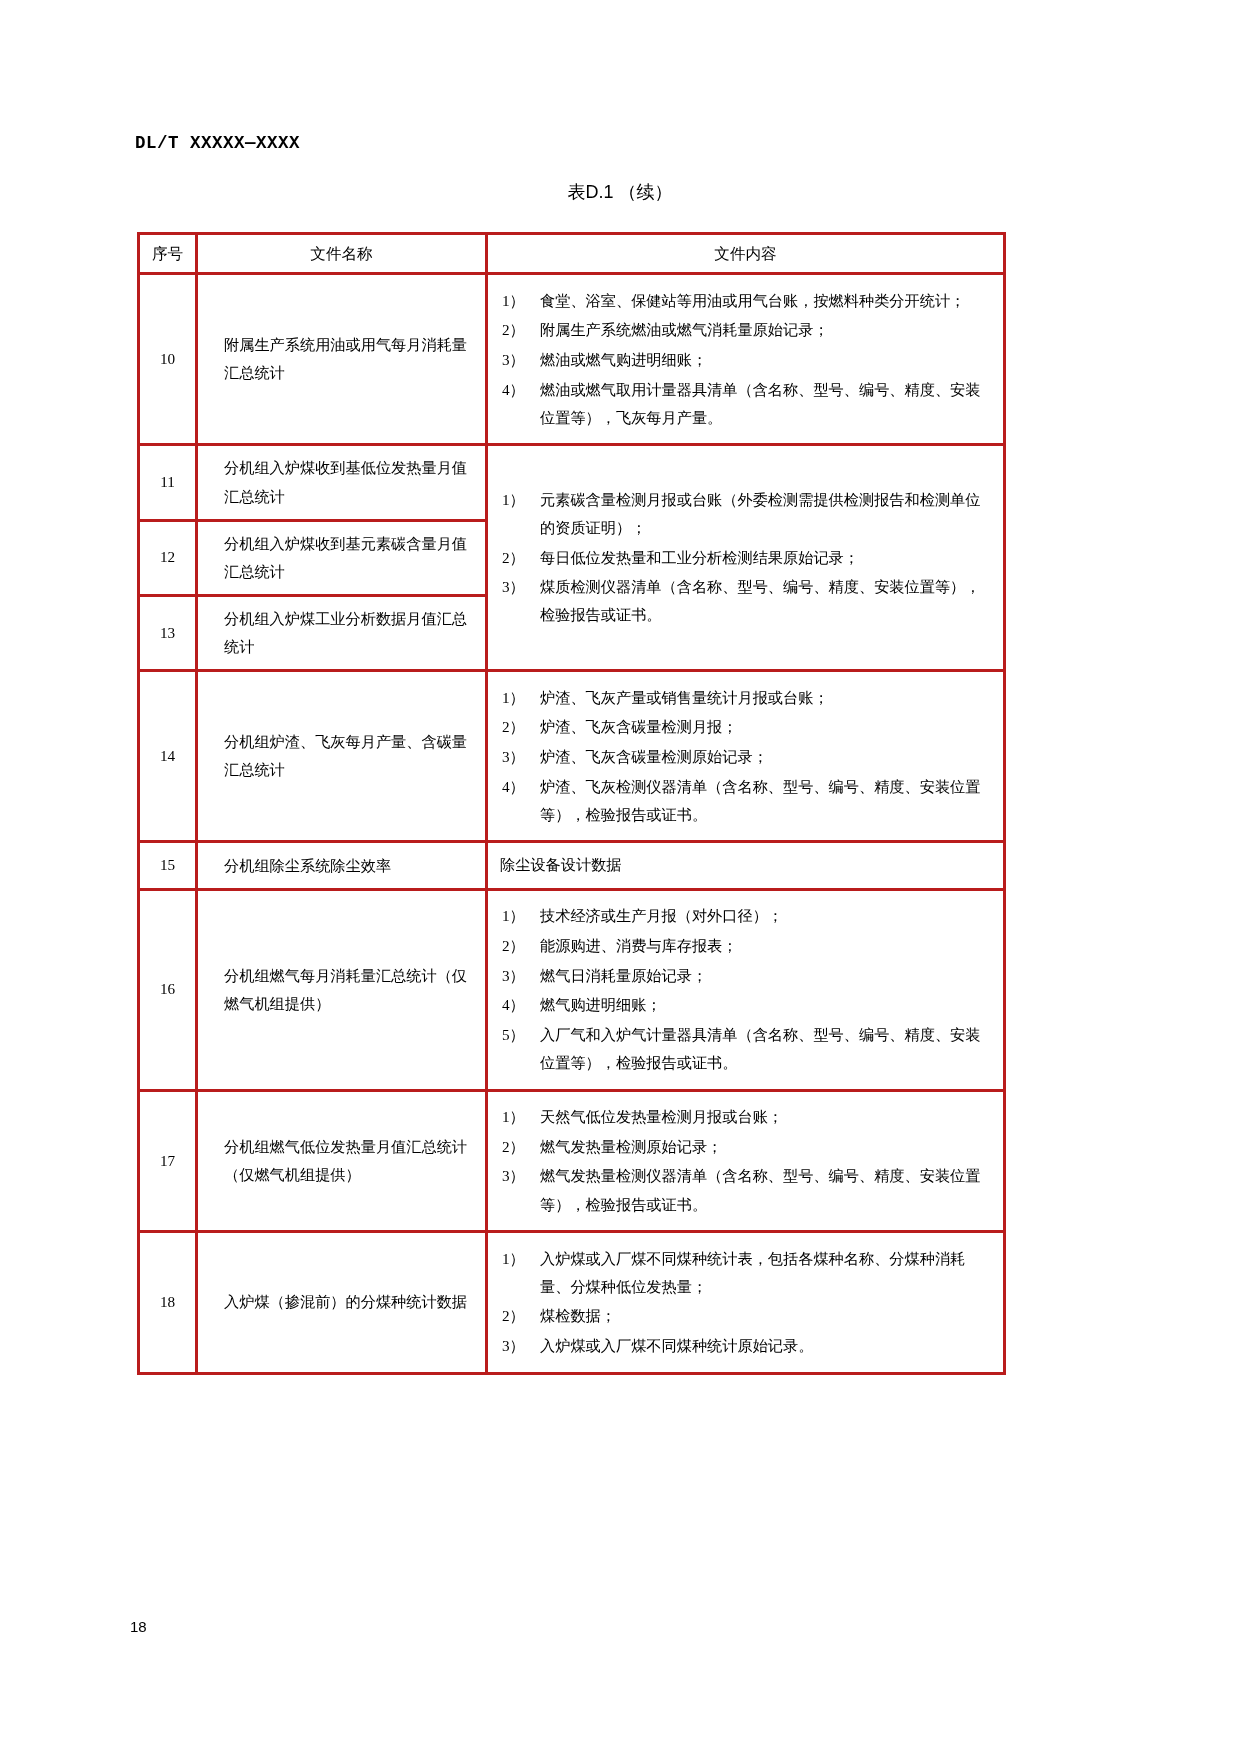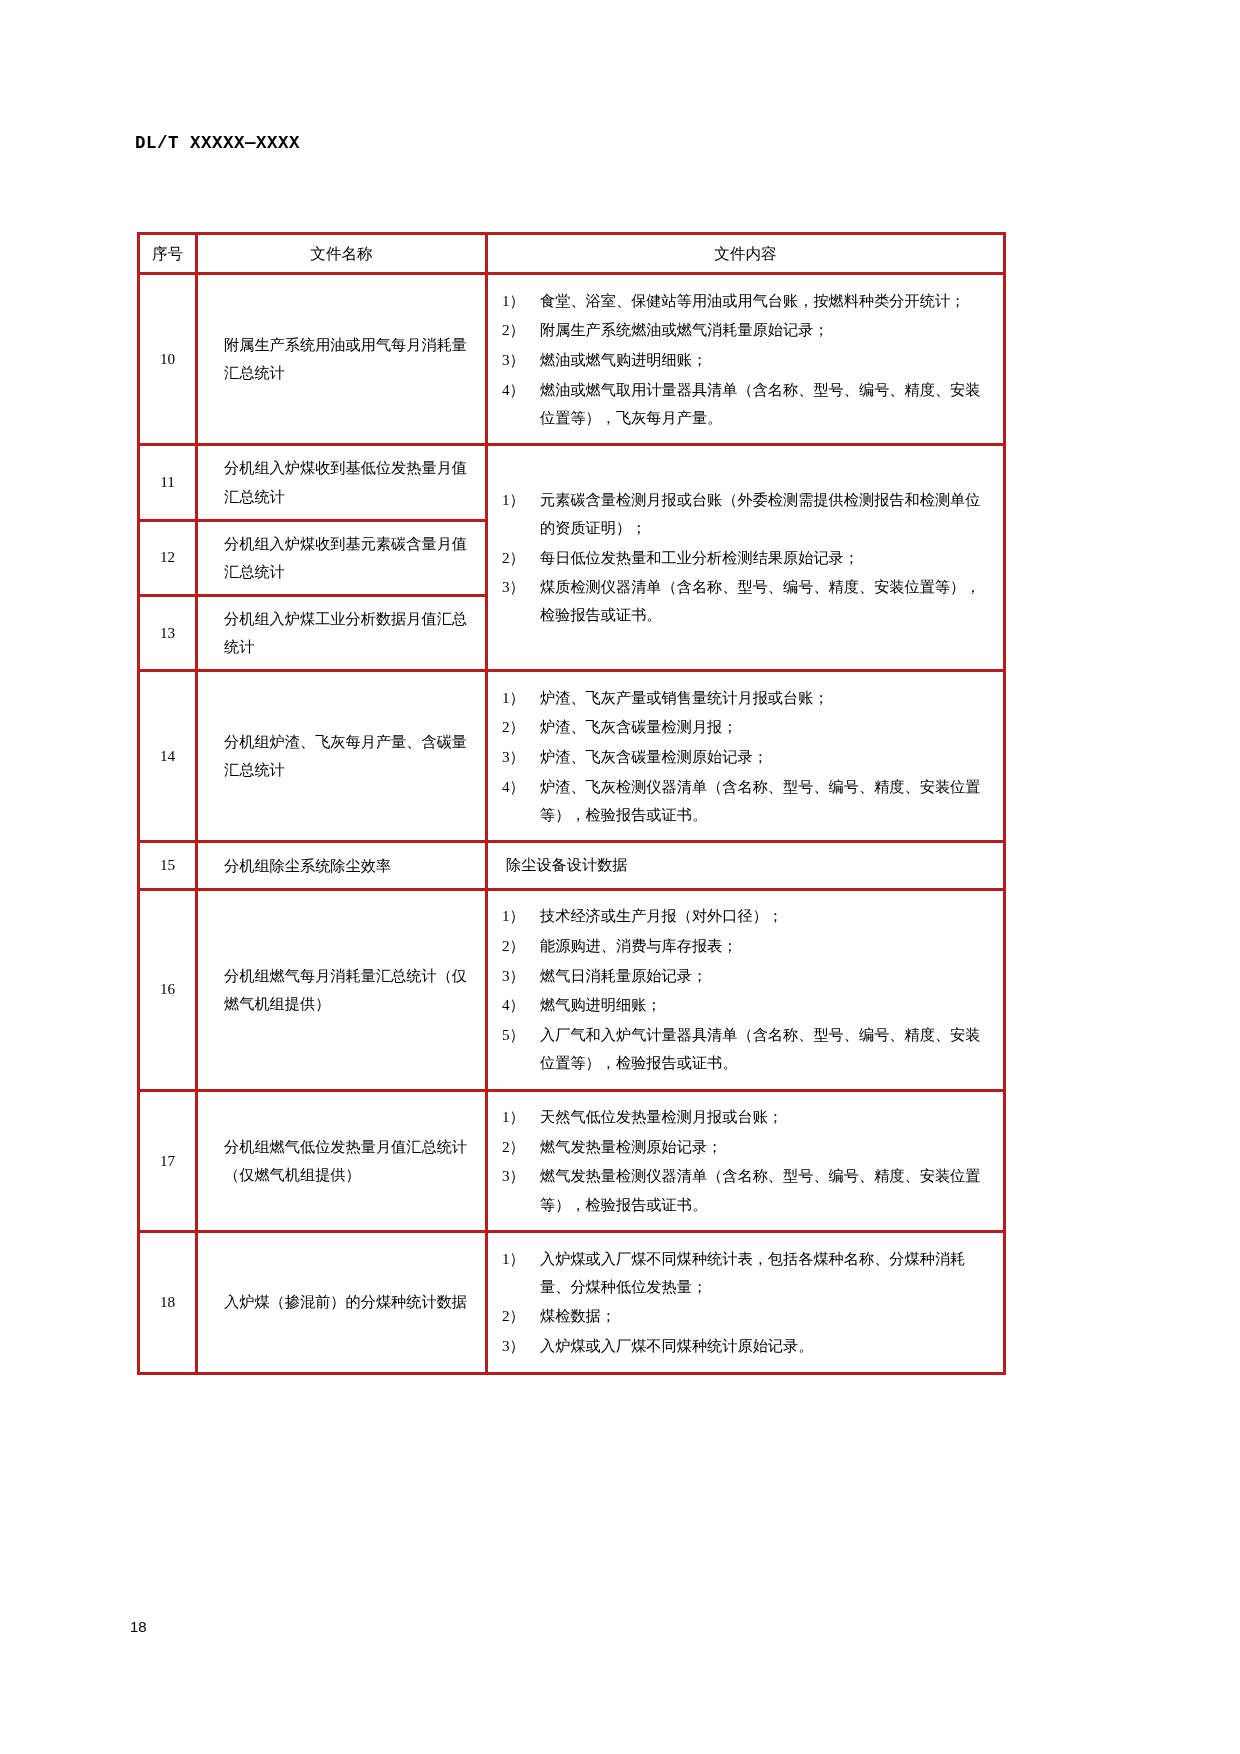--- a/index.html
+++ b/index.html
@@ -74,21 +74,21 @@
   td.cell-name {
     vertical-align: middle;
     padding: 8px 10px 8px 26px;
     line-height: 1.85;
   }
   td.cell-content {
     vertical-align: middle;
     padding: 10px 12px 10px 10px;
   }
   td.cell-content.plain {
-    padding-left: 18px;
+    padding-left: 12px;
   }
   ol.items {
     margin: 0;
     padding: 0;
     list-style: none;
   }
   ol.items li {
     position: relative;
     padding-left: 42px;
     margin: 1.5px 0;
@@ -109,20 +109,21 @@
     font-family: "Liberation Sans", "DejaVu Sans", sans-serif;
   }
 </style>
 </head>
 <body>
 
 <div class="page">
 
   <div class="header-code">DL/T XXXXX—XXXX</div>
 
+  <div class="table-caption">表D.1 （续）</div>
 
   <table class="doc-table">
     <colgroup>
       <col class="col-no">
       <col class="col-name">
       <col class="col-content">
     </colgroup>
     <thead>
       <tr>
         <th>序号</th>

